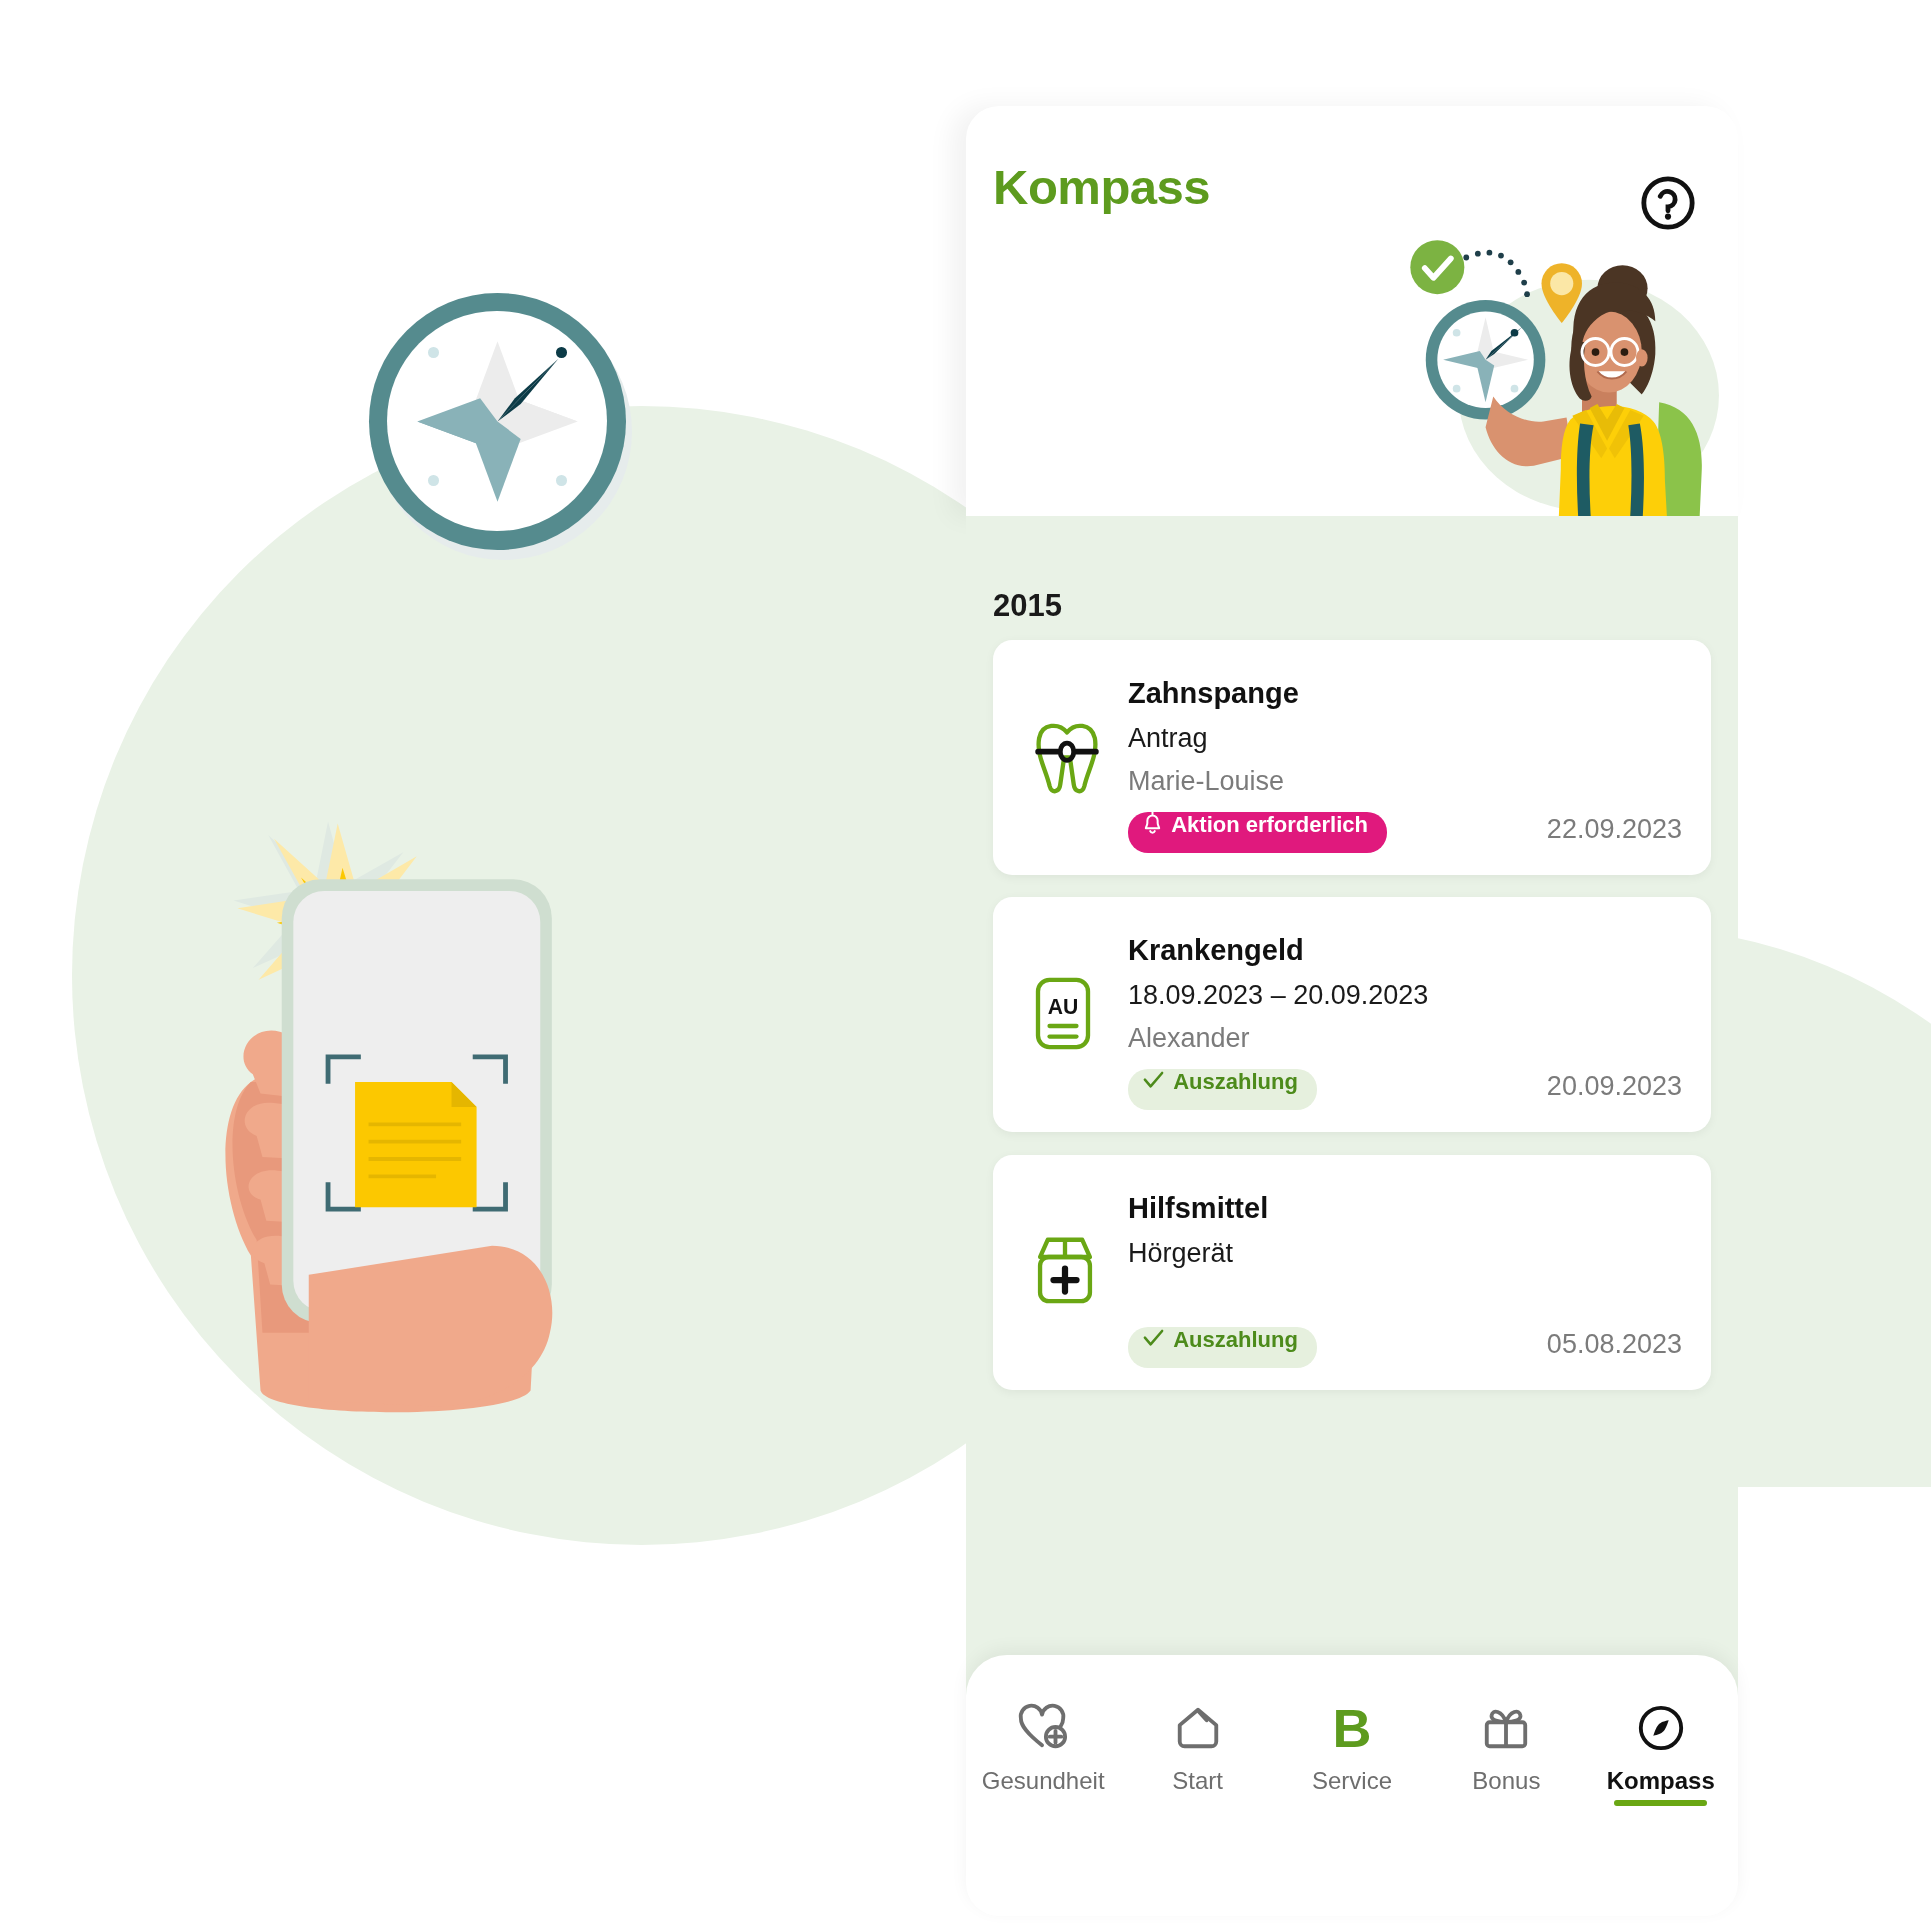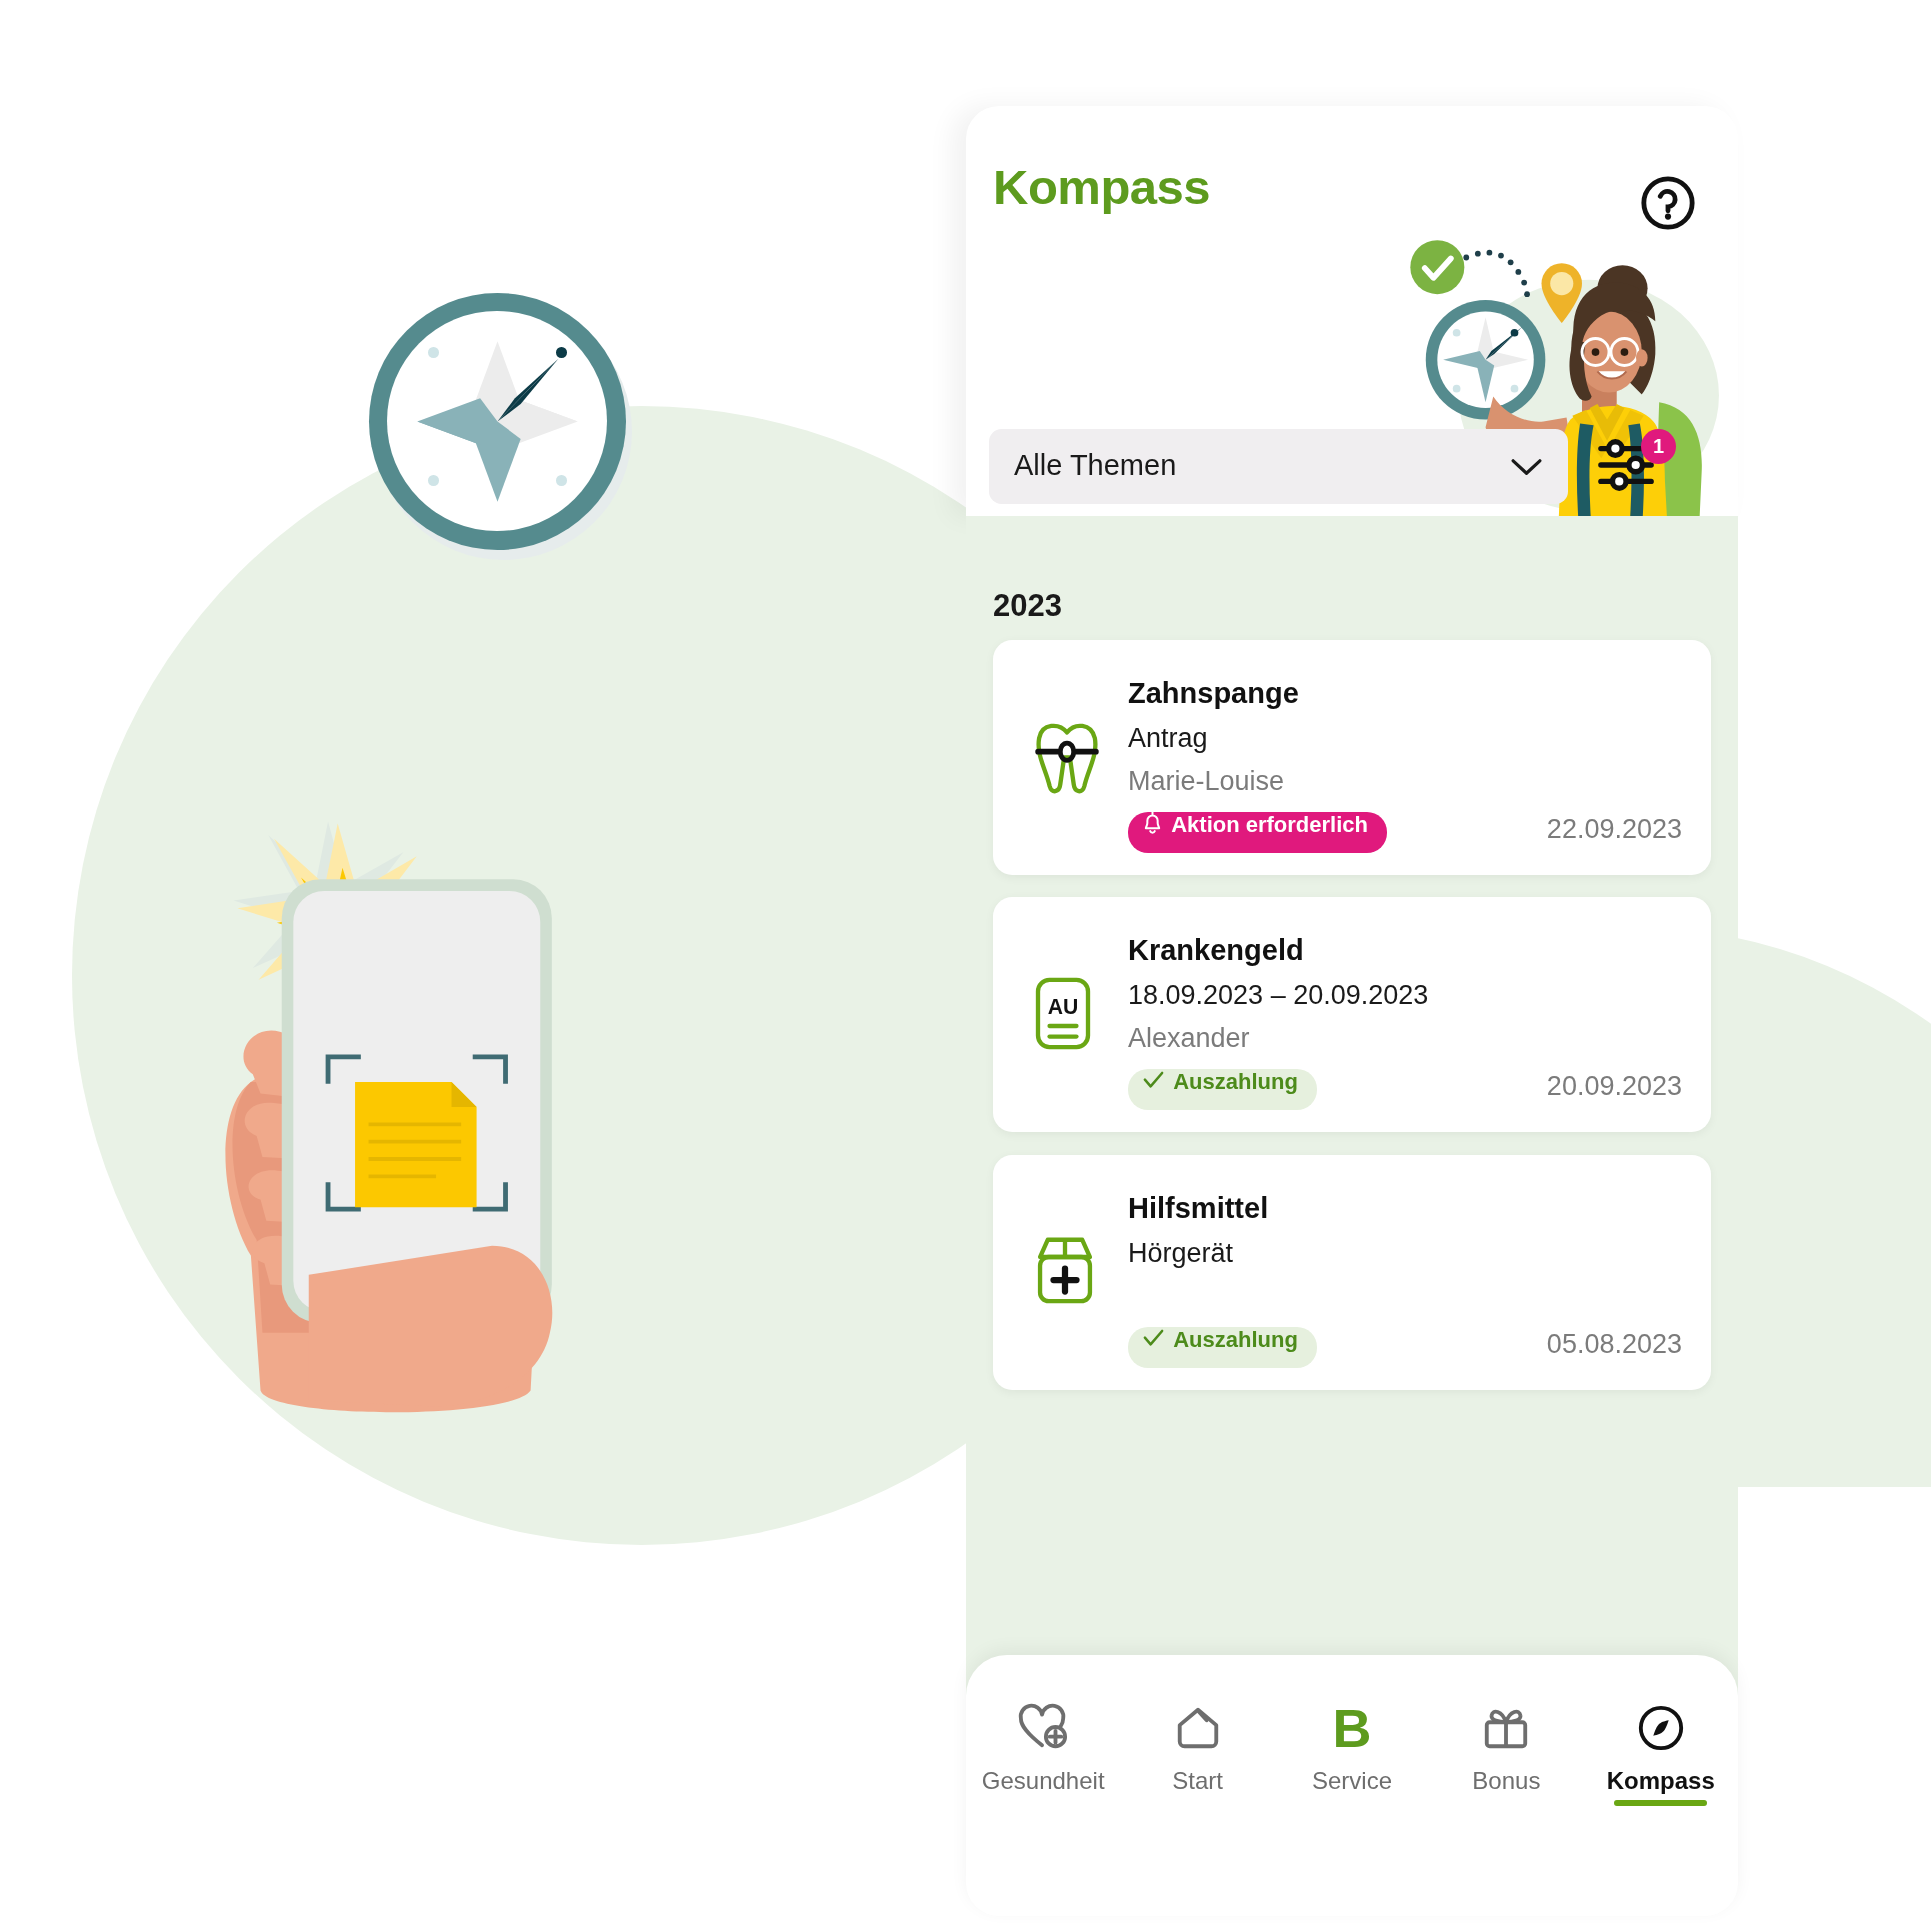--- a/index.html
+++ b/index.html
@@ -371,48 +371,25 @@
           <circle cx="222" cy="140" r="4" fill="#2b1c10"></circle>
           <circle cx="252" cy="140" r="4" fill="#2b1c10"></circle>
 
           <path d="M224 160 c8 10 22 10 30 0 z" fill="#ffffff"></path>
           <path d="M224 160 c8 10 22 10 30 0" fill="none" stroke="#b06a4e" stroke-width="2"></path>
 
           <ellipse cx="270" cy="146" rx="6" ry="9" fill="#d9926f"></ellipse>
         </svg>
       </div>
 
-      <div class="filter-row">
-        <div class="select-box">
-          <span class="select-label">Alle Themen</span>
-          <span class="chevron">
-            <svg width="33" height="21" viewBox="0 0 34 22">
-              <path d="M3 4 L17 17 L31 4" fill="none" stroke="#1a1a1a" stroke-width="3.4" stroke-linecap="round" stroke-linejoin="round"></path>
-            </svg>
-          </span>
-        </div>
-        <div class="filter-btn">
-          <svg width="64" height="60" viewBox="0 0 66 62">
-            <g stroke="#111" stroke-width="5.5" stroke-linecap="round">
-              <line x1="6" y1="14" x2="58" y2="14"></line>
-              <line x1="6" y1="31" x2="58" y2="31"></line>
-              <line x1="6" y1="48" x2="58" y2="48"></line>
-            </g>
-            <circle cx="21" cy="14" r="7" fill="#fff" stroke="#111" stroke-width="5.5"></circle>
-            <circle cx="42" cy="31" r="7" fill="#fff" stroke="#111" stroke-width="5.5"></circle>
-            <circle cx="25" cy="48" r="7" fill="#fff" stroke="#111" stroke-width="5.5"></circle>
-          </svg>
-          <span class="filter-badge">1</span>
-        </div>
-      </div>
     </div>
 
     <div class="list-area">
 
-      <div class="year-label">2023</div>
+      <div class="year-label">2015</div>
 
       <div class="card card-1">
         <div class="card-icon">
           <svg width="70" height="75" viewBox="0 0 72 78">
             <path d="M36 14 C 28 4, 10 4, 7 20 C 4 38, 14 52, 18 70 C 20 78, 28 76, 29 68 L 33 40 h6 l4 28 c1 8 9 10 11 2 c4 -18 14 -32 11 -50 C 61 4, 44 4, 36 14 Z" fill="none" stroke="#6aa714" stroke-width="4.5" stroke-linejoin="round"></path>
             <line x1="6" y1="34" x2="28" y2="34" stroke="#111" stroke-width="6" stroke-linecap="round"></line>
             <line x1="44" y1="34" x2="66" y2="34" stroke="#111" stroke-width="6" stroke-linecap="round"></line>
             <ellipse cx="36" cy="34" rx="7" ry="9" fill="none" stroke="#111" stroke-width="5"></ellipse>
           </svg>
         </div>

